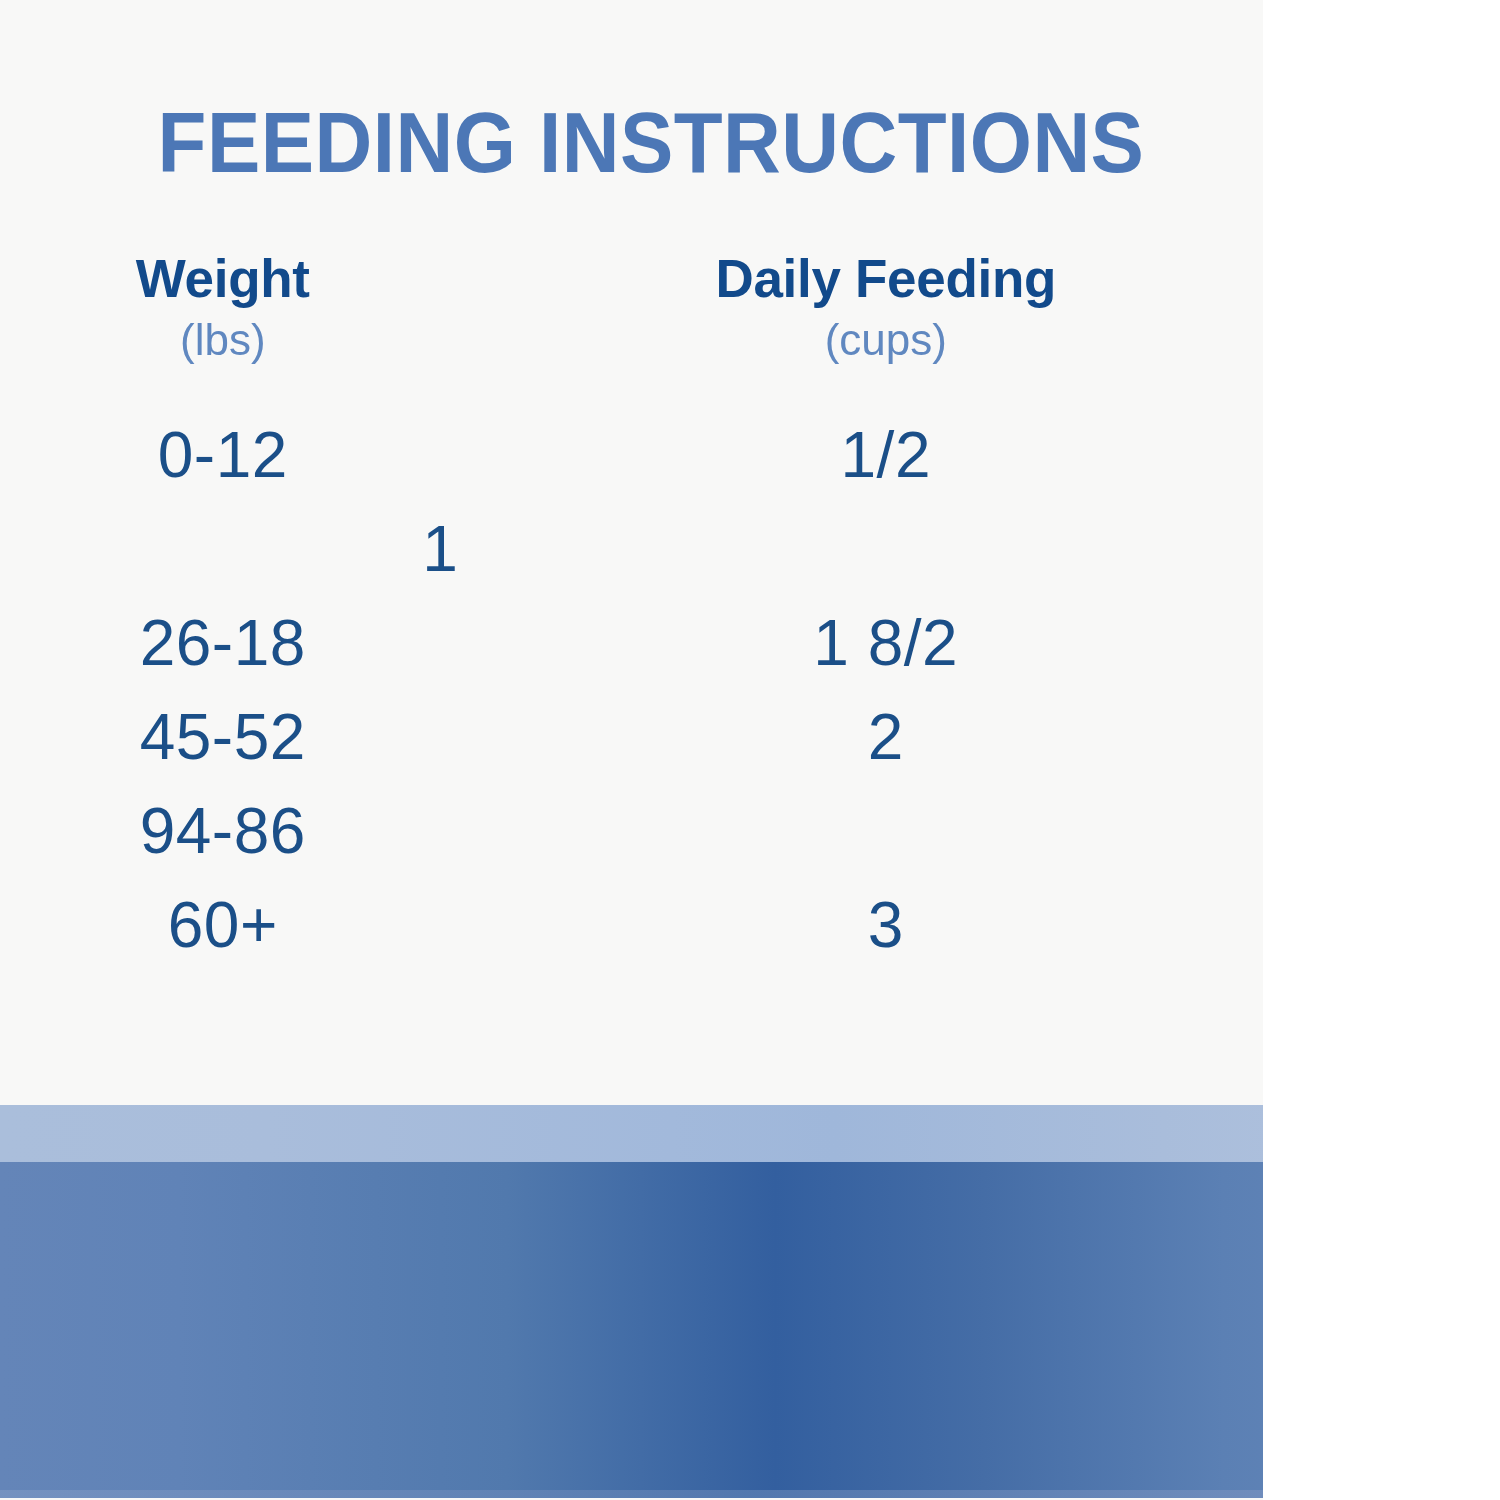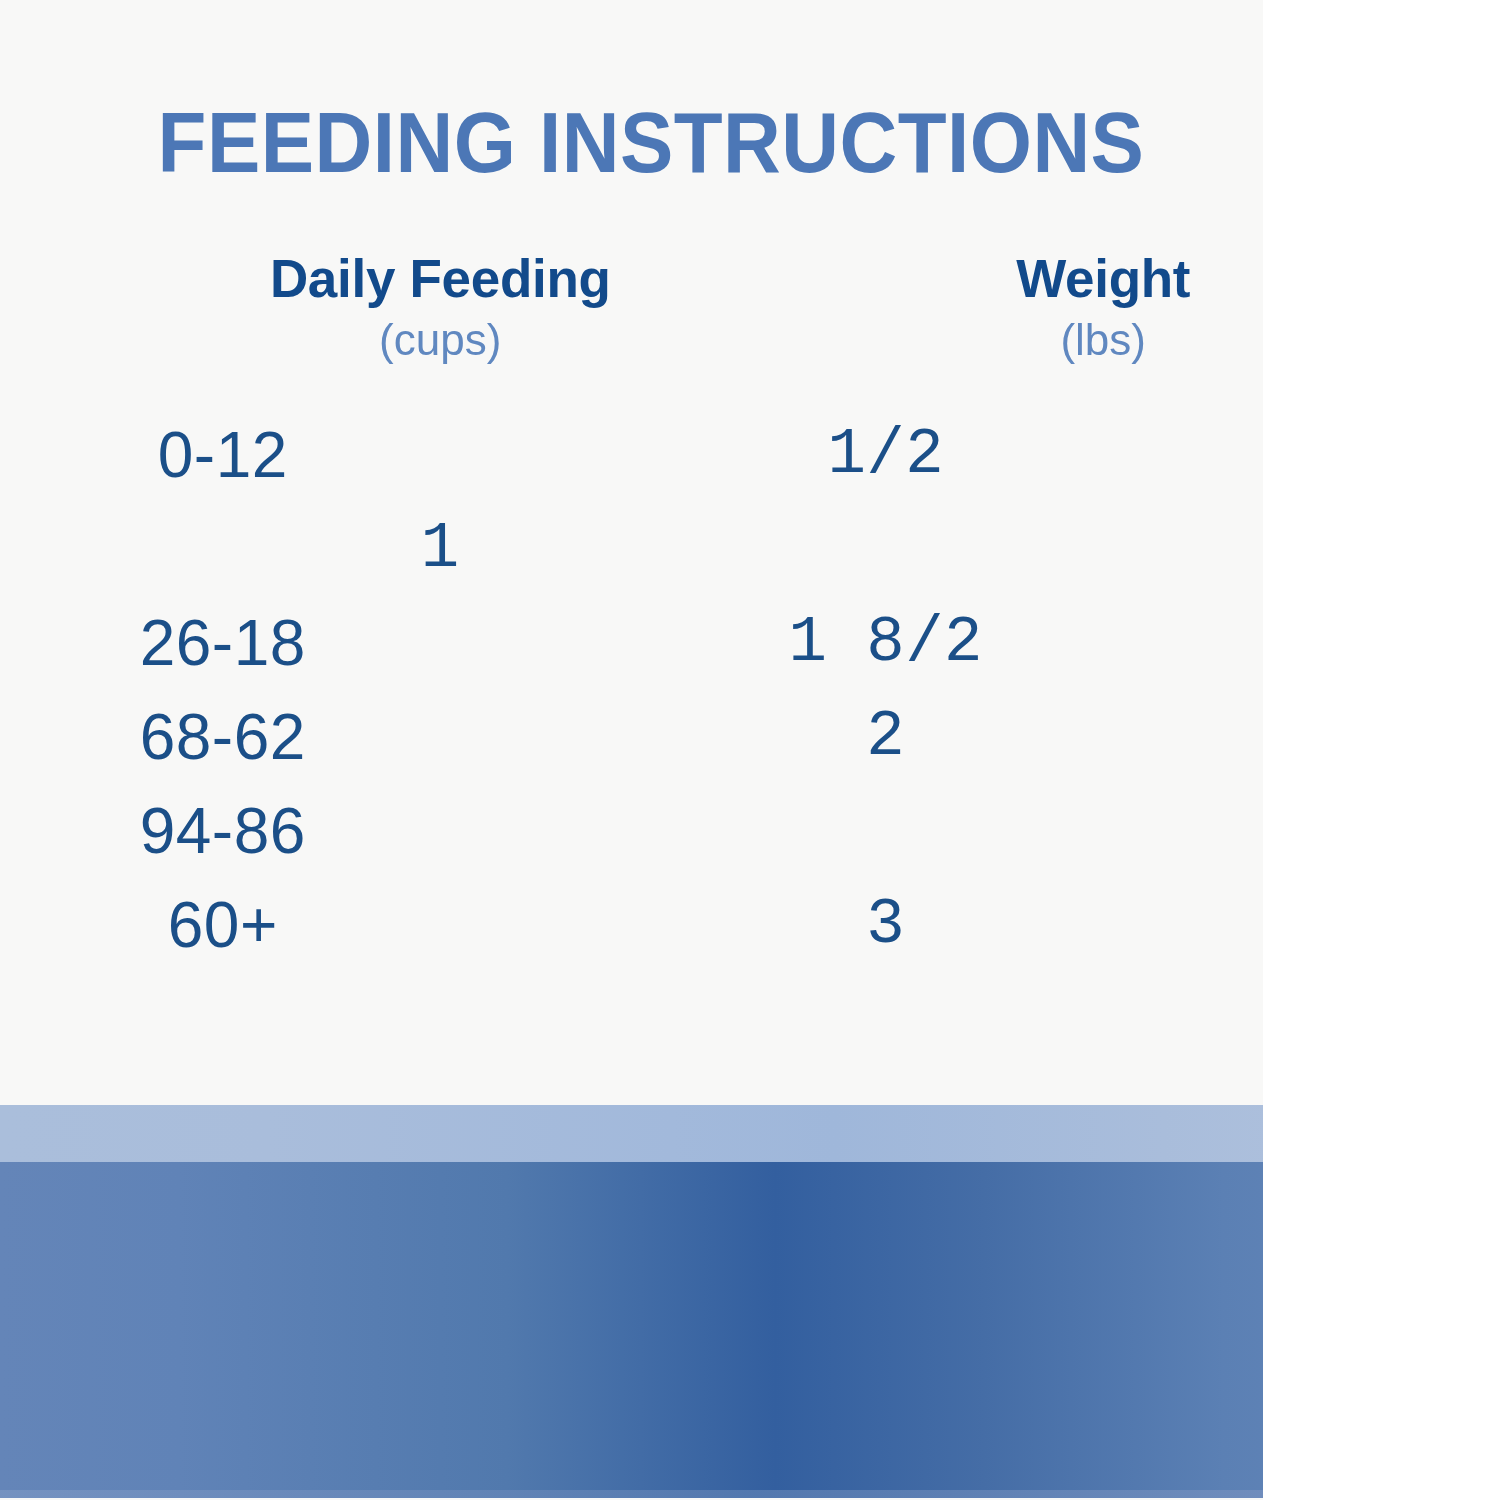--- a/index.html
+++ b/index.html
@@ -88,21 +88,21 @@
   .cell {
     text-align: center;
     color: #1b4f88;
     font-size: 64px;
     line-height: 56px;
     font-weight: normal;
     letter-spacing: 0.5px;
     white-space: nowrap;
   }
   .cell.col-weight { flex: 0 0 33.6%; }
-  .cell.col-feeding { flex: 0 0 66.4%; font-family: Liberation Mono, monospace; }
+  .cell.col-feeding { flex: 0 0 66.4%; }
 
   
   .band-light {
     position: absolute;
     left: 0;
     top: 1105px;
     width: 1491px;
     height: 57px;
     background: linear-gradient(to right,
         #aabedb 0%,
@@ -143,48 +143,48 @@
 </head>
 <body>
 
 <div id="page">
 
   <div class="panel-title">FEEDING INSTRUCTIONS</div>
 
   <div class="feeding-table">
 
     <div class="table-head">
+      <div class="head-cell col-weight">
+        <div class="head-title">Weight</div>
+        <div class="head-unit">(lbs)</div>
+      </div>
       <div class="head-cell col-feeding">
         <div class="head-title">Daily Feeding</div>
         <div class="head-unit">(cups)</div>
       </div>
-      <div class="head-cell col-weight">
-        <div class="head-title">Weight</div>
-        <div class="head-unit">(lbs)</div>
-      </div>
     </div>
 
     <div class="table-body">
 
       <div class="table-row">
         <div class="cell col-weight">0-12</div>
         <div class="cell col-feeding">1/2</div>
       </div>
 
       <div class="table-row">
         <div class="cell col-feeding">1</div>
       </div>
 
       <div class="table-row">
         <div class="cell col-weight">26-18</div>
         <div class="cell col-feeding">1 8/2</div>
       </div>
 
       <div class="table-row">
-        <div class="cell col-weight">68-62</div>
+        <div class="cell col-weight">45-52</div>
         <div class="cell col-feeding">2</div>
       </div>
 
       <div class="table-row">
         <div class="cell col-weight">94-86</div>
       </div>
 
       <div class="table-row">
         <div class="cell col-weight">60+</div>
         <div class="cell col-feeding">3</div>

